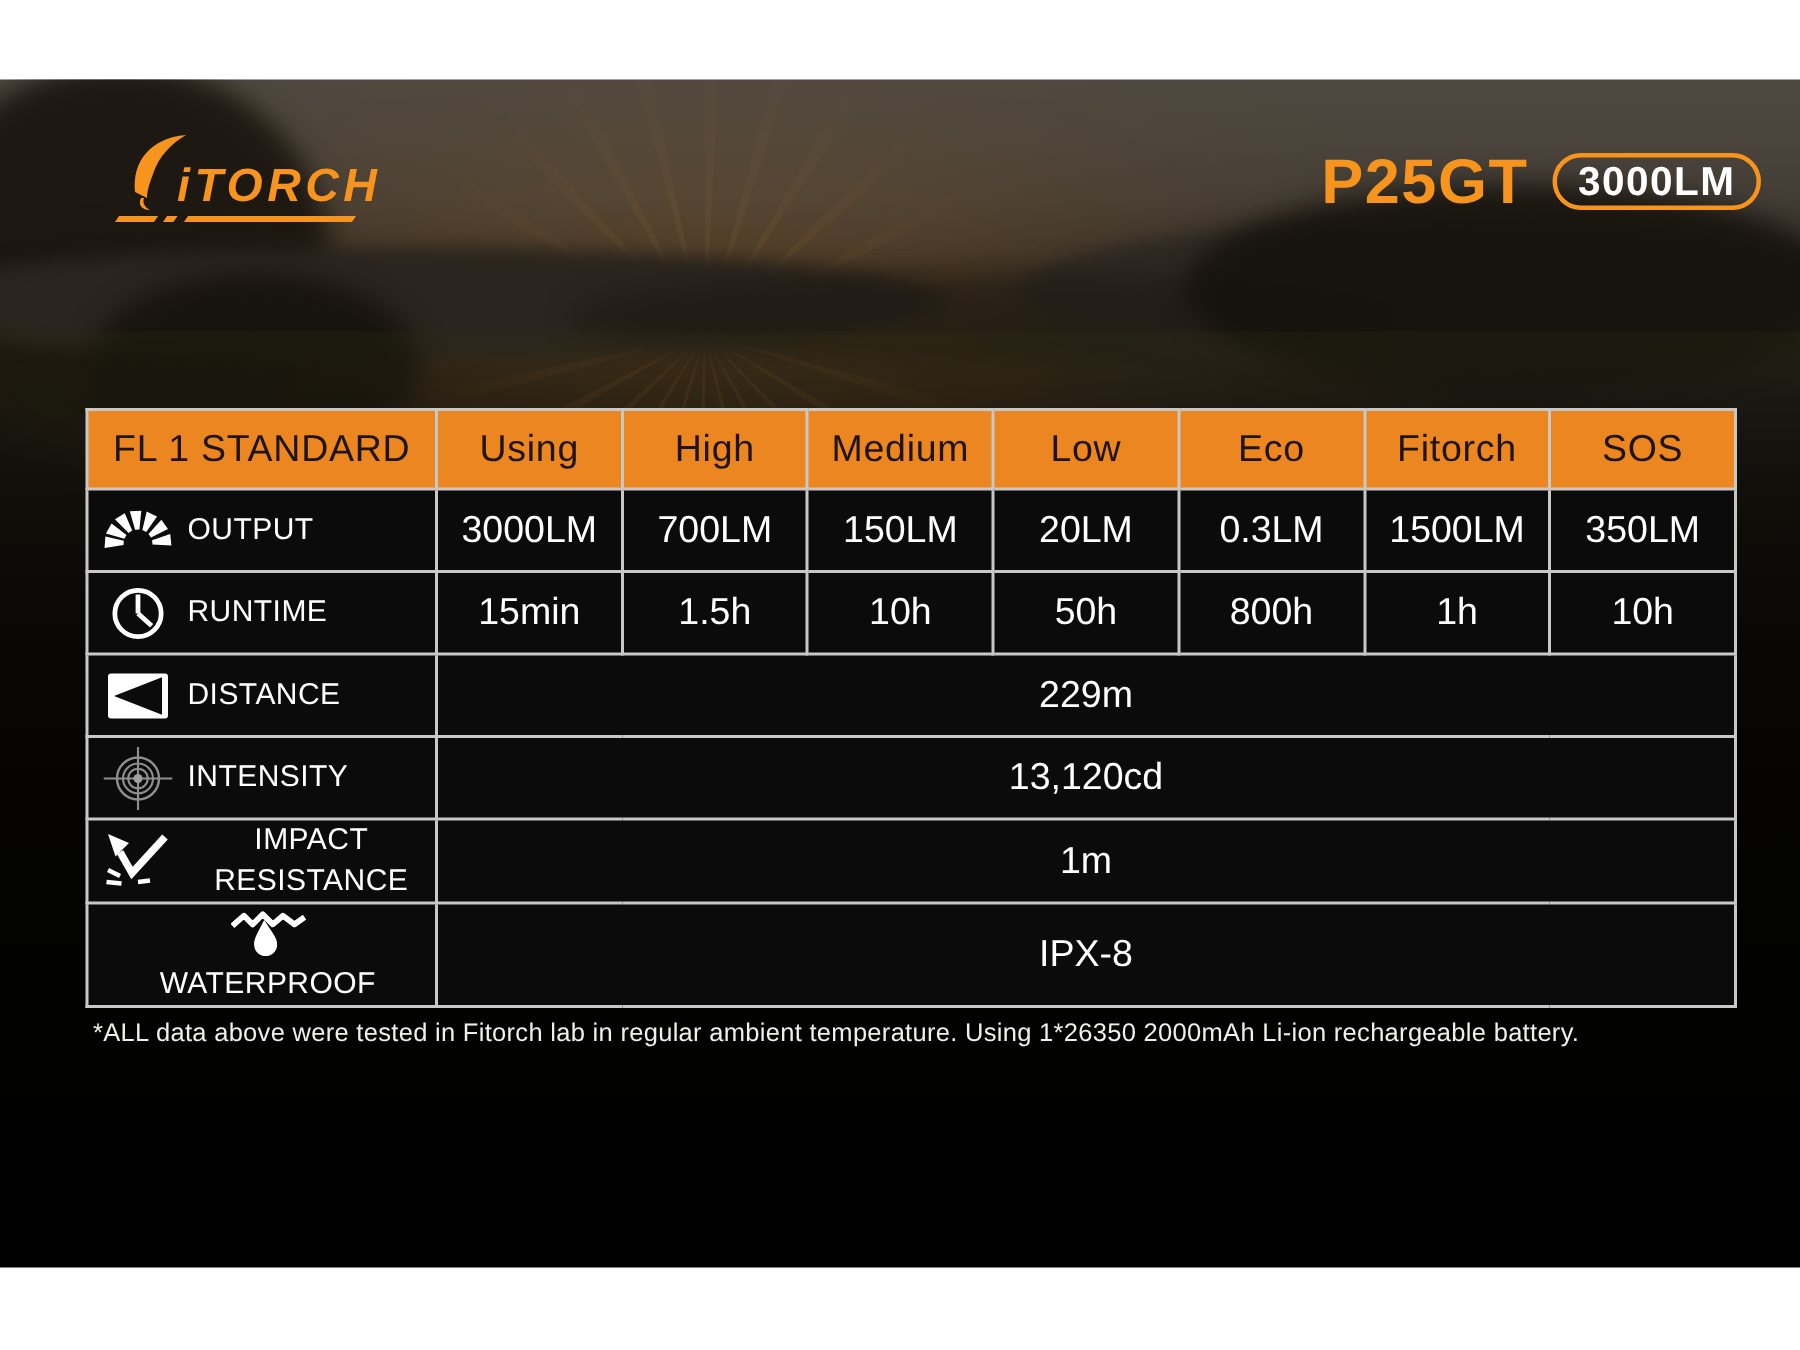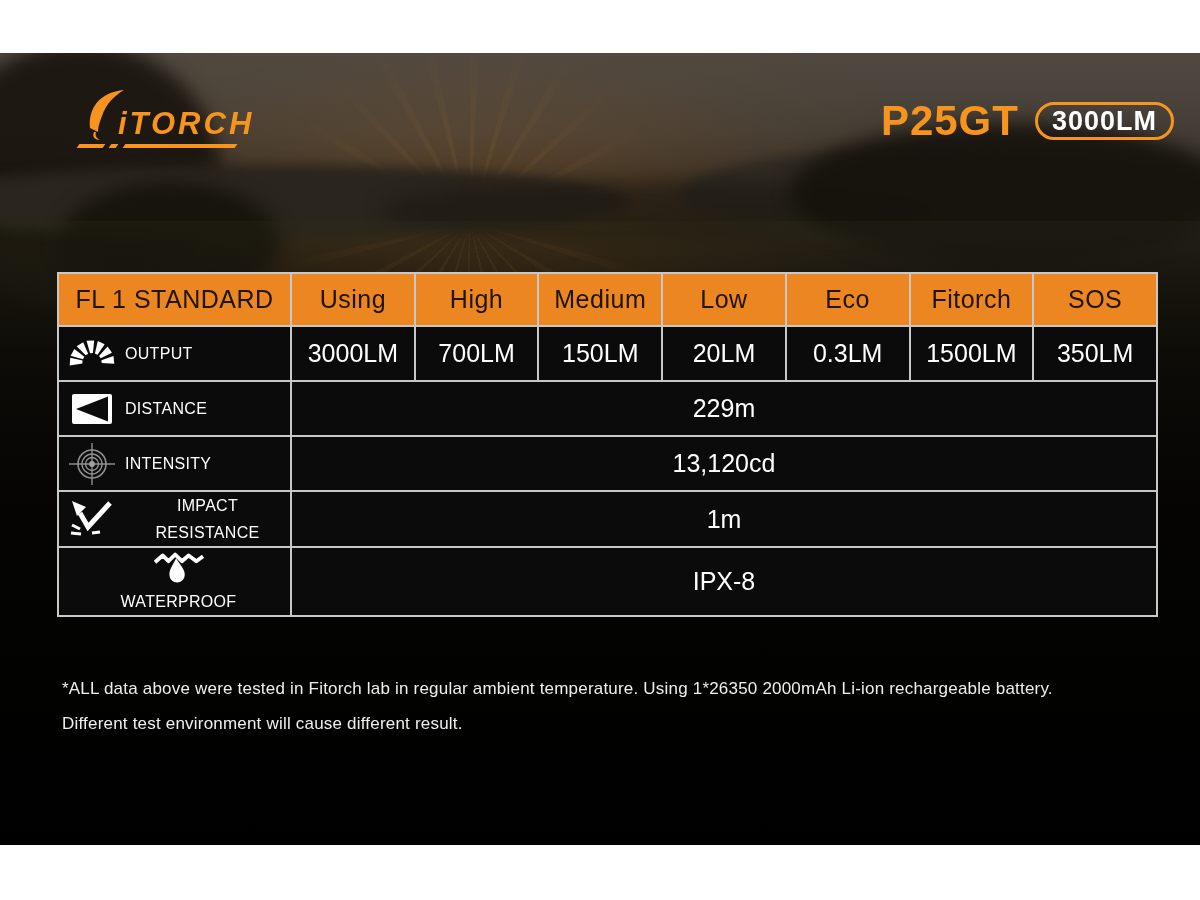--- a/index.html
+++ b/index.html
@@ -64,21 +64,21 @@
   table.spec col.c0 { width:233px; }
   table.spec th, table.spec td { border:2px solid #c8c8c8; text-align:center; vertical-align:middle; }
   table.spec th {
     height:53px; background:#EB8620; color:#1E1408;
     font-size:25px; font-weight:500; letter-spacing:0.5px;text-align:center;
   }
   table.spec td { height:55px; background:#0B0B0B; color:#ffffff; font-size:25px; font-weight:400; }
   td.label-cell { text-align:left; }
   .label-inner { display:flex; align-items:center; gap:8px; padding-left:8px; }
   .icon-box { width:50px; min-width:50px; display:flex; align-items:center; justify-content:center; }
-  .lbl { font-size:16px; letter-spacing:0.3px; line-height:27px; }
+  .lbl { font-size:20px; letter-spacing:0.3px; line-height:27px; }
 
   
   .footnote {
     position:absolute; left:62px; top:618px; width:1100px;
     color:#efefef; font-size:17px; line-height:35px; letter-spacing:0.2px;
   }
 
   svg { display:block; }
 </style>
 </head>
@@ -158,20 +158,41 @@
         </td>
         <td>3000LM</td>
         <td>700LM</td>
         <td>150LM</td>
         <td>20LM</td>
         <td>0.3LM</td>
         <td>1500LM</td>
         <td>350LM</td>
       </tr>
 
+      <tr>
+        <td class="label-cell">
+          <div class="label-inner">
+            <span class="icon-box">
+              <svg width="40" height="40" viewBox="0 0 44 44">
+                <circle cx="22" cy="22" r="17" fill="none" stroke="#ffffff" stroke-width="3.5"></circle>
+                <line x1="22" y1="22" x2="22" y2="8" stroke="#ffffff" stroke-width="3.5"></line>
+                <line x1="22" y1="22" x2="32" y2="31" stroke="#ffffff" stroke-width="3.5"></line>
+              </svg>
+            </span>
+            <span class="lbl">RUNTIME</span>
+          </div>
+        </td>
+        <td>15min</td>
+        <td>1.5h</td>
+        <td>10h</td>
+        <td>50h</td>
+        <td>800h</td>
+        <td>1h</td>
+        <td>10h</td>
+      </tr>
 
       <tr>
         <td class="label-cell">
           <div class="label-inner">
             <span class="icon-box">
               <svg width="42" height="32" viewBox="0 0 42 32">
                 <rect x="1" y="1" width="40" height="30" rx="2" fill="#ffffff"></rect>
                 <polygon points="5,16 37,3.5 37,28.5" fill="#0B0B0B"></polygon>
               </svg>
             </span>
@@ -232,17 +253,16 @@
             <span class="lbl">WATERPROOF</span>
           </div>
         </td>
         <td colspan="7">IPX-8</td>
       </tr>
     </tbody>
       </table>
 
     <div class="footnote">
       <div>*ALL data above were tested in Fitorch lab in regular ambient temperature. Using 1*26350 2000mAh Li-ion rechargeable battery.</div>
-      <div>Different test environment will cause different result.</div>
     </div>
   </div>
 
 </div>
 
 </body></html>

